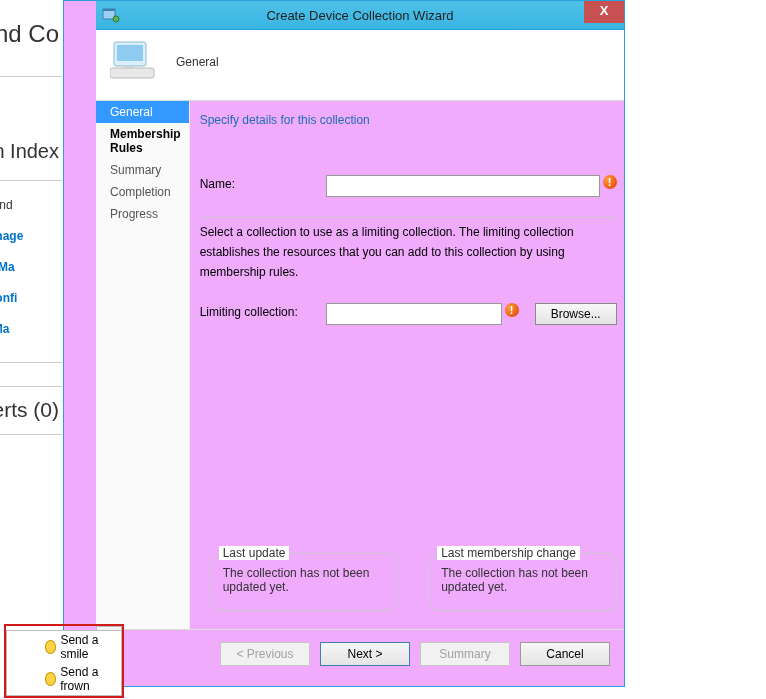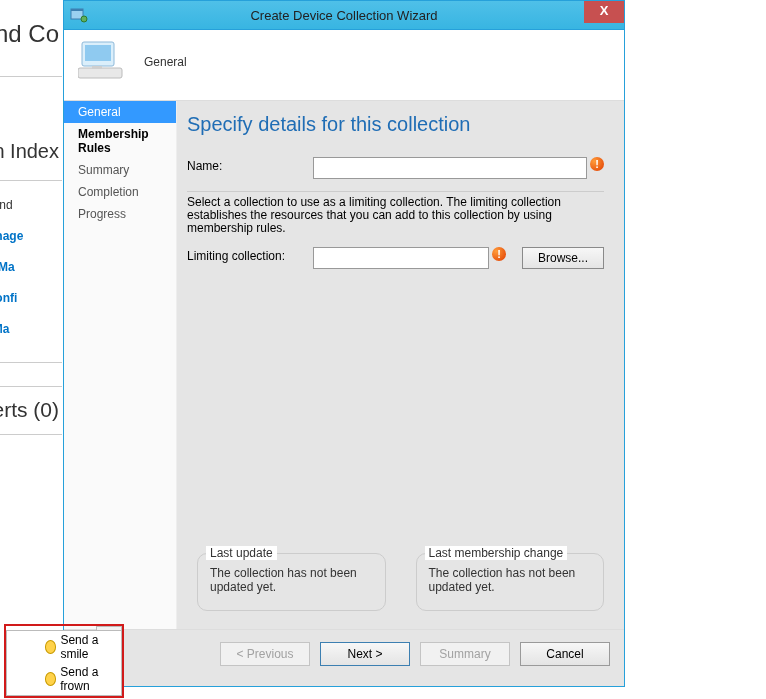--- a/index.html
+++ b/index.html
@@ -62,21 +62,22 @@
   }
   
   .wizard {
     position: absolute;
     left: 63px;
     top: 0;
     width: 562px;
     height: 687px;
     border: 1px solid #26a0da;
     box-sizing: border-box;
-    background: #e5e5e5;
+    background: #f0abfc;
+    padding-left: 32px;
   }
   .titlebar {
     height: 28px;
     background: linear-gradient(#4fc0e8,#38b5e2);
     border-bottom: 1px solid #26a0da;
     display: flex;
     align-items: center;
     position: relative;
   }
   .titlebar .icon-box {
@@ -150,27 +151,27 @@
   }
 
   .main {
     flex: 1;
     padding: 10px 20px 10px 10px;
     position: relative;
   }
   .main h2 {
     color: #1f6db5;
     font-weight: normal;
-    font-size: 20px;
-    margin: 2px 0 21px 0;
+    font-size: 12px;
+    margin: 2px 0 48px 0;
   }
   .form-row {
     display: flex;
     align-items: flex-start;
-    margin-bottom: 12px;
+    margin-bottom: 20px;
   }
   .form-row label {
     width: 126px;
     font-size: 12px;
     color: #000;
     padding-top: 2px;
   }
   .form-row input[type=text] {
     flex: 1;
     height: 18px;
@@ -204,22 +205,22 @@
     border:1px solid #aaa;
     background:#eee;
     font-size:8px; line-height:11px; text-align:center;
     box-sizing:border-box;
     color:#666;
   }
   .hr { border:none; border-top:1px solid #ccc; margin: 6px 0 4px 0;}
   .help-text {
     font-size: 12px;
     color: #000;
-    margin-bottom: 12px;
-    line-height: 13px;
+    margin-bottom: 21px;
+    line-height: 20px;
   }
   .browse-btn {
     width: 82px;
     height: 22px;
     margin-left: 16px;
     background: linear-gradient(#f7f7f7,#e4e4e4);
     border: 1px solid #8a8a8a;
     font-size: 12px;
     cursor: pointer;
   }

